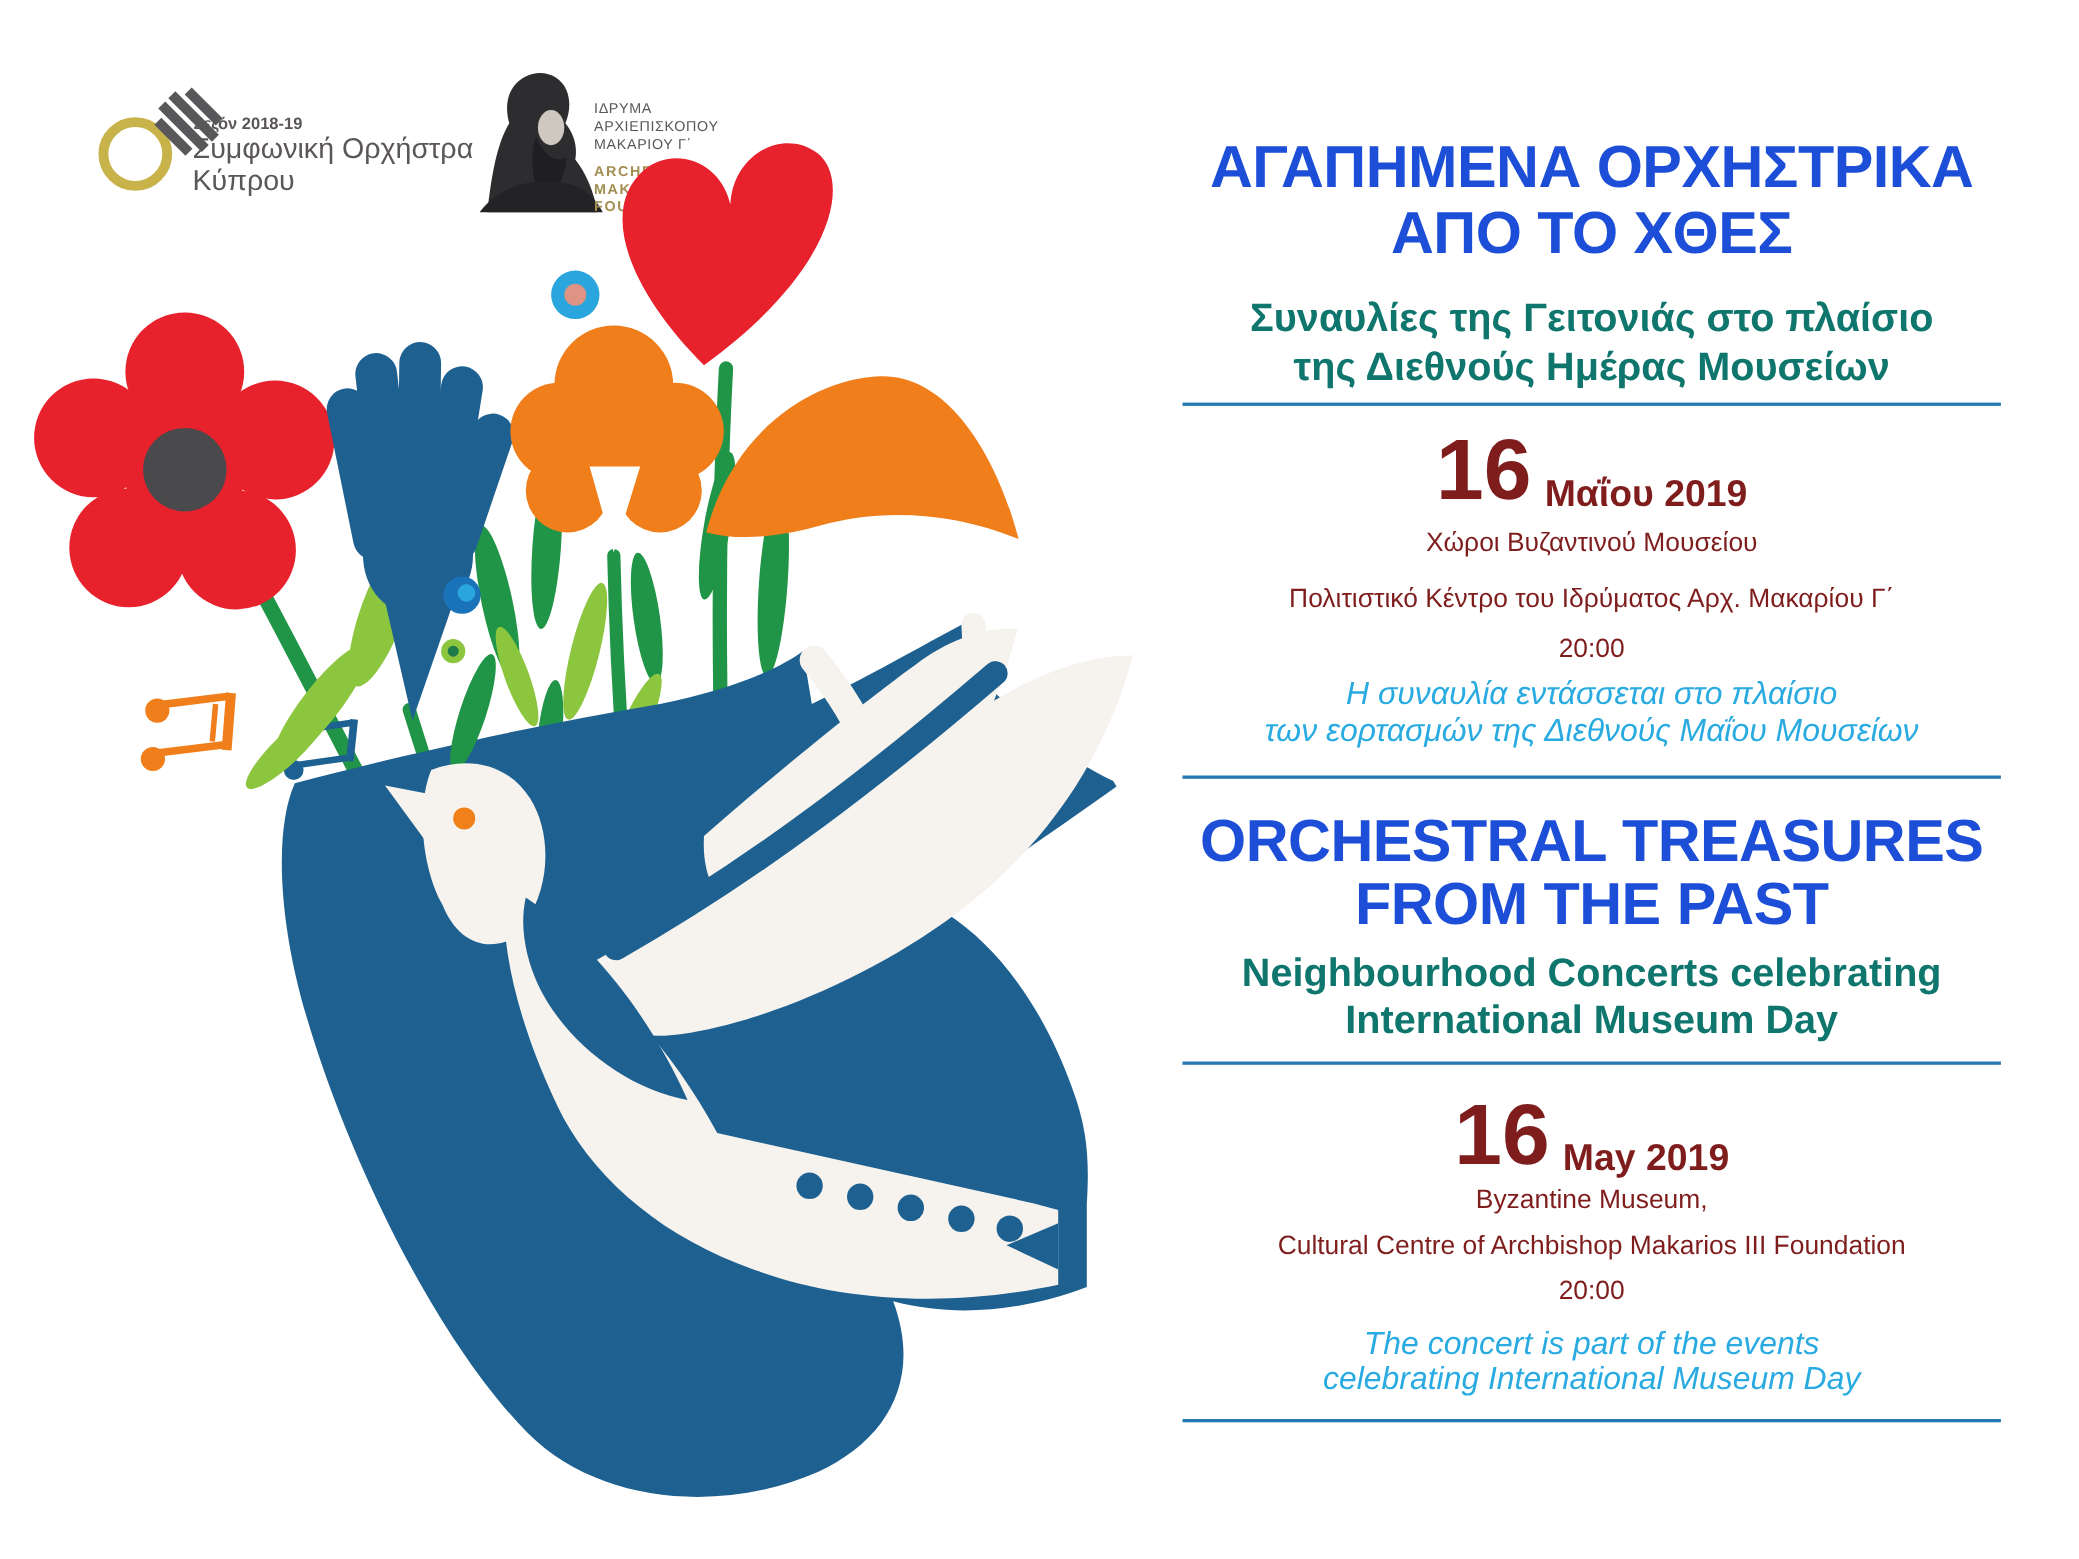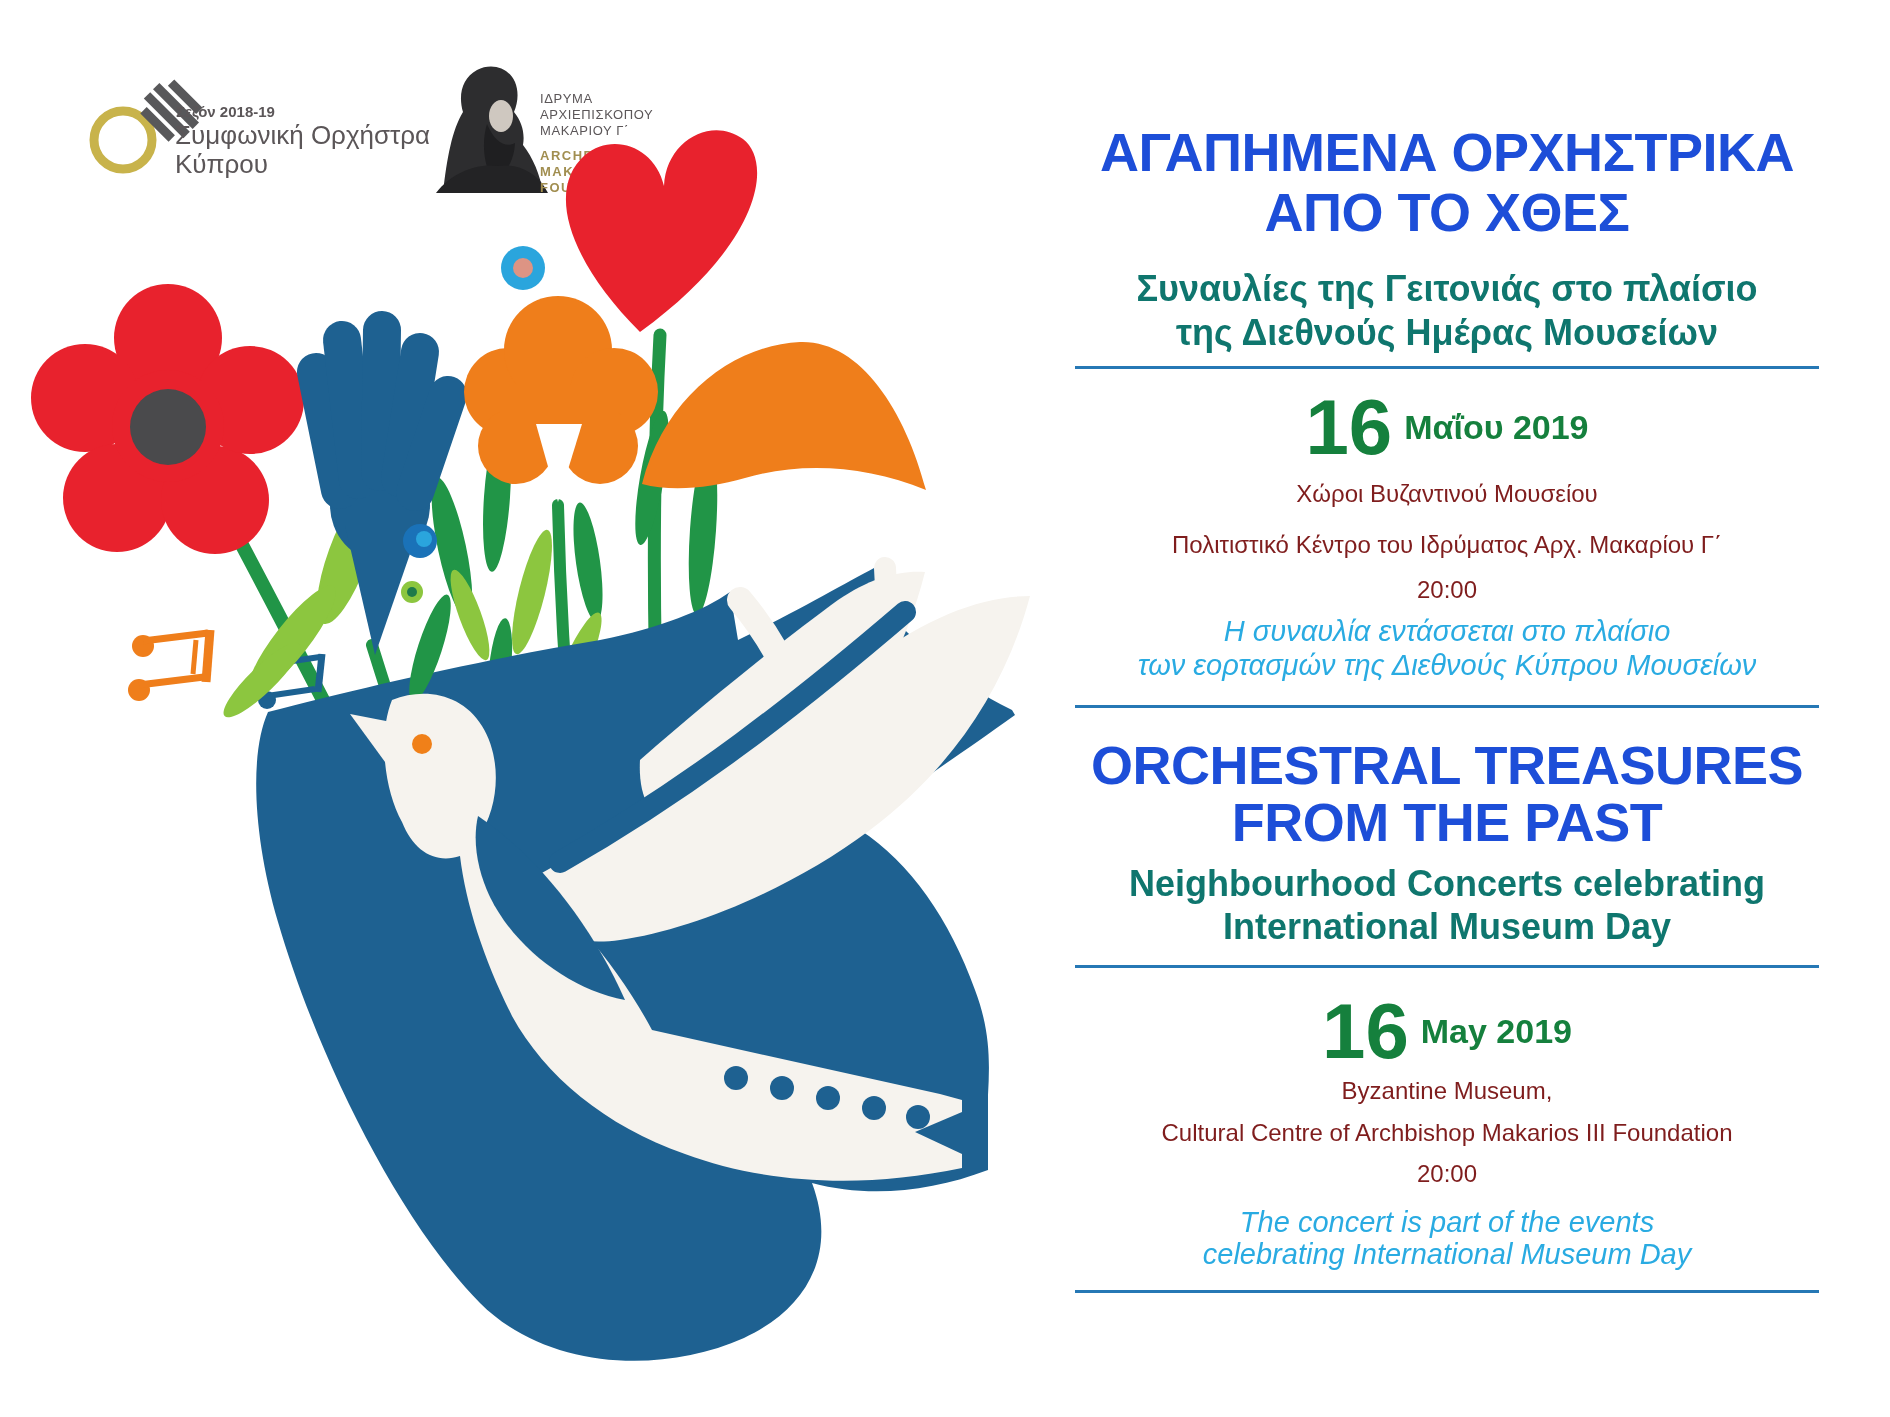--- a/index.html
+++ b/index.html
@@ -5,21 +5,21 @@
   html,body{margin:0;padding:0;background:#ffffff;}
   #poster{position:relative;width:1890px;height:1417px;background:#ffffff;overflow:hidden;
           font-family:"Liberation Sans","DejaVu Sans",sans-serif;padding-left:28px;}
   #art{position:absolute;left:0;top:0;width:1890px;height:1417px;}
   .rightcol{position:absolute;left:1075px;top:0;width:744px;height:100%;}
   .rightcol > div{position:absolute;left:0;width:744px;text-align:center;}
   .g-title{font-size:54px;line-height:60px;font-weight:700;color:#1d4ed8;letter-spacing:-0.5px;}
   .g-sub{font-size:36px;line-height:46px;font-weight:700;color:#0f766e;}
   .venue{font-size:24px;line-height:44px;font-weight:400;color:#7f1d1d;}
   .note{font-size:29px;line-height:37px;font-weight:400;font-style:italic;color:#29abe2;}
-  .date-row{display:flex;justify-content:center;align-items:center;gap:12px;color:#15803d;}
+  .date-row{display:flex;justify-content:center;align-items:flex-end;gap:12px;color:#7f1d1d;}
   .date-day{font-size:78px;font-weight:700;line-height:1;}
   .date-rest{font-size:34px;font-weight:700;line-height:1;}
   .rule{position:absolute;left:8px;width:728px;height:3px;background:#2678b5;}
   .logo-text{fill:#5b5658;}
   .logo-text-small{fill:#5b5658;font-weight:700;}
   .gold-text{fill:#a18e50;font-weight:700;letter-spacing:1.5px;}
   .gray-text{fill:#5b5658;letter-spacing:0.6px;}
   svg text{font-family:"Liberation Sans","DejaVu Sans",sans-serif;}
 </style>
 </head>
@@ -210,21 +210,21 @@
     <div class="date-row" style="top:388px">
       <span class="date-day">16</span>
       <span class="date-rest">Μαΐου 2019</span>
     </div>
 
     <div class="venue" style="top:472px">Χώροι Βυζαντινού Μουσείου</div>
     <div class="venue" style="top:523px">Πολιτιστικό Κέντρο του Ιδρύματος Αρχ. Μακαρίου Γ΄</div>
     <div class="venue" style="top:568px">20:00</div>
 
     <div class="note" style="top:613px">Η συναυλία εντάσσεται στο πλαίσιο</div>
-    <div class="note" style="top:647px">των εορτασμών της Διεθνούς Κύπρου Μουσείων</div>
+    <div class="note" style="top:647px">των εορτασμών της Διεθνούς Μαΐου Μουσείων</div>
 
     <div class="rule" style="top:705px"></div>
 
     <div class="g-title" style="top:735px">ORCHESTRAL TREASURES</div>
     <div class="g-title" style="top:792px">FROM THE PAST</div>
 
     <div class="g-sub" style="top:861px">Neighbourhood Concerts celebrating</div>
     <div class="g-sub" style="top:904px">International Museum Day</div>
 
     <div class="rule" style="top:965px"></div>

